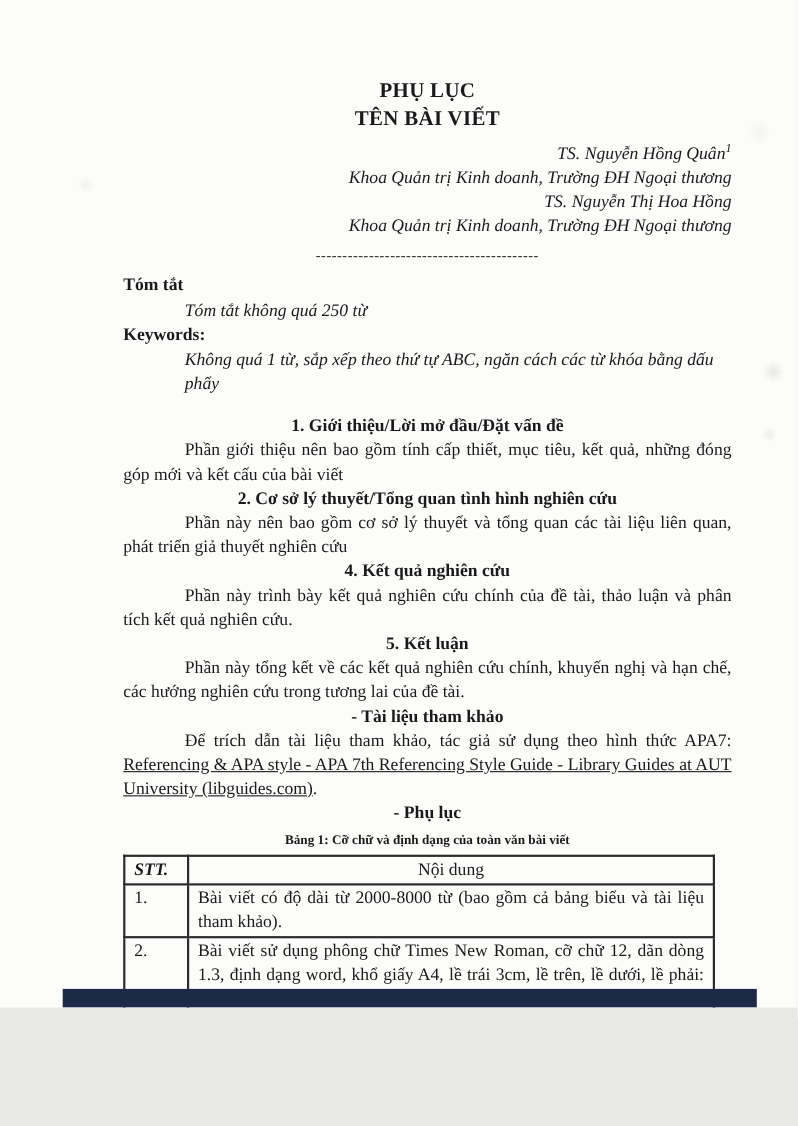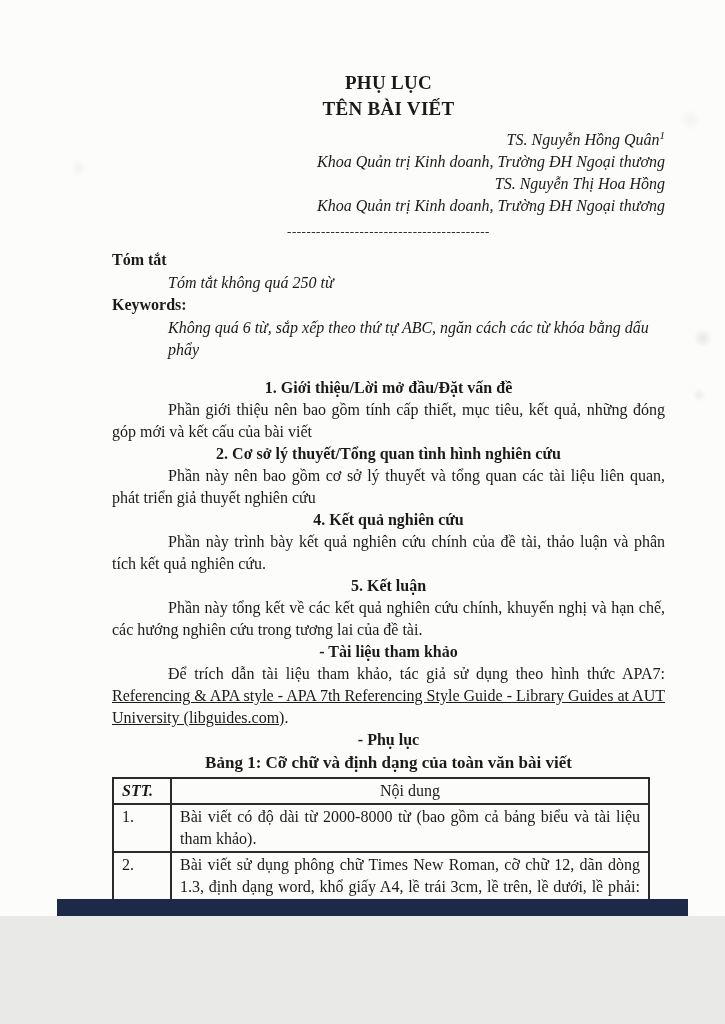--- a/index.html
+++ b/index.html
@@ -37,21 +37,21 @@
   .abstract { margin-top: 9px; font-size: 16px; line-height: 22.5px; }
   .bold-h { font-weight: bold; }
   .italic-line { font-style: italic; }
   .indent-1 { padding-left: 56px; }
   .sections { margin-top: 15px; font-size: 16px; line-height: 22px; }
   .sec-heading { font-weight: bold; text-align: center; }
   .sec-body { margin: 0; text-indent: 56px; text-align: justify; }
   .ref-link { text-decoration: underline; }
   .table-caption {
     text-align: center; font-weight: bold;
-    font-size: 17px; line-height: 22px; margin-top: 1px;
+    font-size: 12px; line-height: 22px; margin-top: 1px;
   }
   table.fmt-table {
     border-collapse: collapse; margin-top: 3px;
     width: 538px; table-layout: fixed;
   }
   table.fmt-table th, table.fmt-table td {
     border: 2px solid #2b2b2b;
     font-size: 16px; line-height: 22px;
     padding: 1px 8px;
   }
@@ -83,21 +83,21 @@
       <div>TS. Nguyễn Thị Hoa Hồng</div>
       <div>Khoa Quản trị Kinh doanh, Trường ĐH Ngoại thương</div>
     </div>
 
     <div class="dash-separator">------------------------------------------</div>
 
     <section class="abstract">
       <div class="bold-h">Tóm tắt</div>
       <div class="italic-line indent-1">Tóm tắt không quá 250 từ</div>
       <div class="bold-h">Keywords:</div>
-      <div class="italic-line indent-1">Không quá 6 từ, sắp xếp theo thứ tự ABC, ngăn cách các từ khóa bằng dấu phẩy</div>
+      <div class="italic-line indent-1">Không quá 1 từ, sắp xếp theo thứ tự ABC, ngăn cách các từ khóa bằng dấu phẩy</div>
     </section>
 
     <section class="sections">
 
       <div>
         <div class="sec-heading">1. Giới thiệu/Lời mở đầu/Đặt vấn đề</div>
         <p class="sec-body">Phần giới thiệu nên bao gồm tính cấp thiết, mục tiêu, kết quả, những đóng góp mới và kết cấu của bài viết</p>
       </div>
 
       <div>

